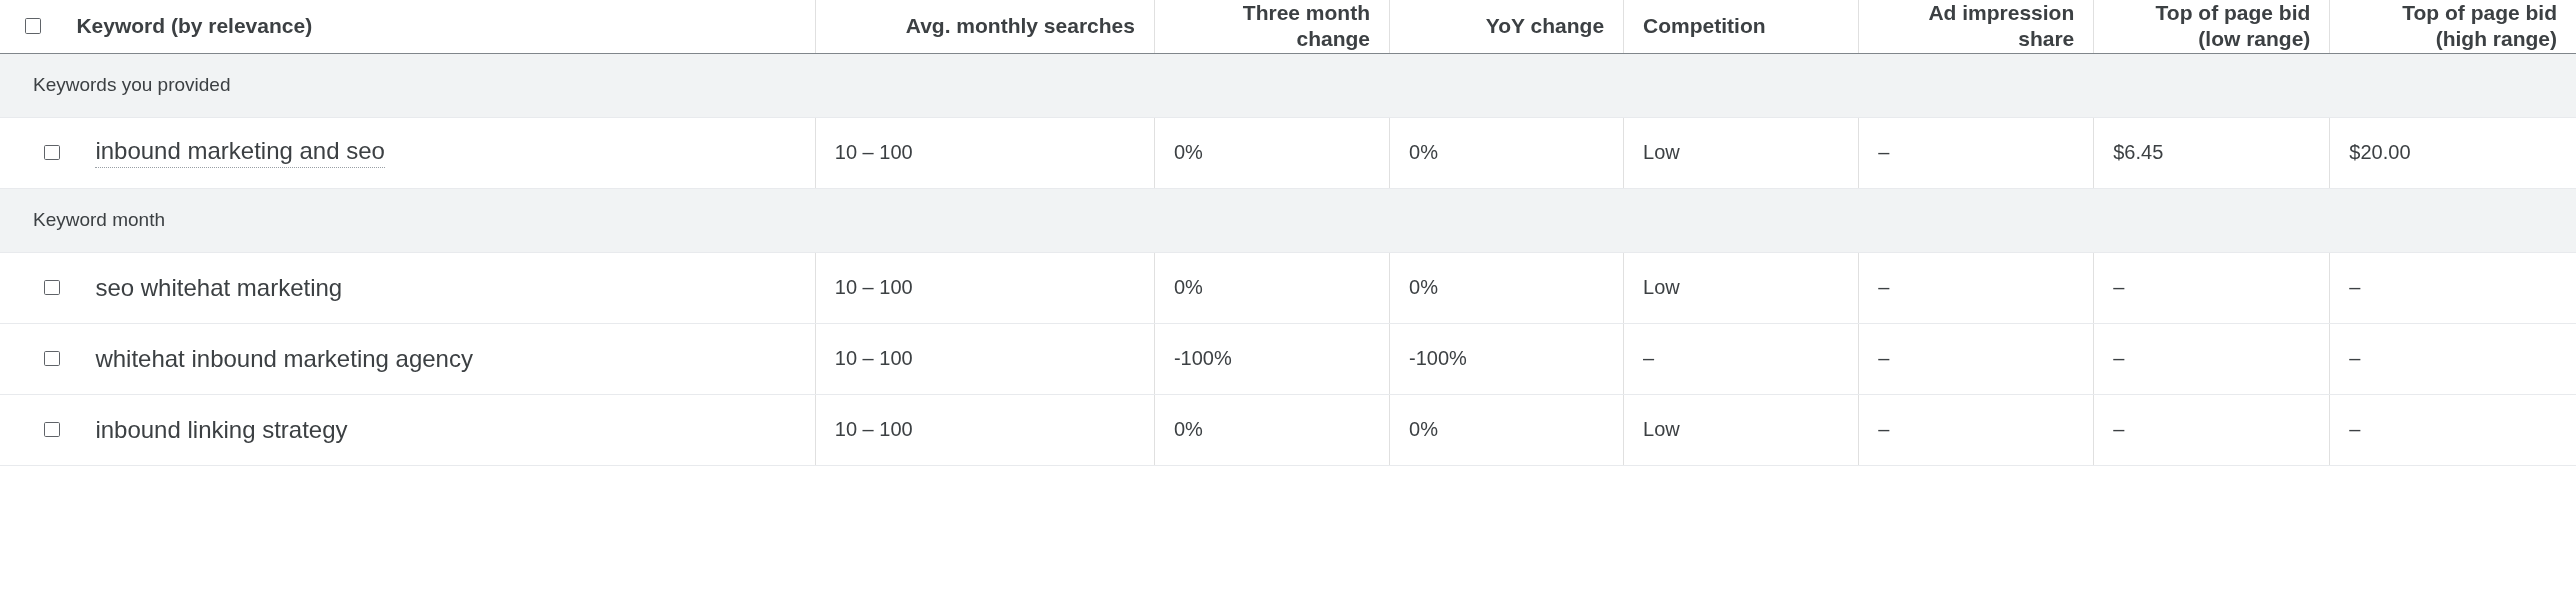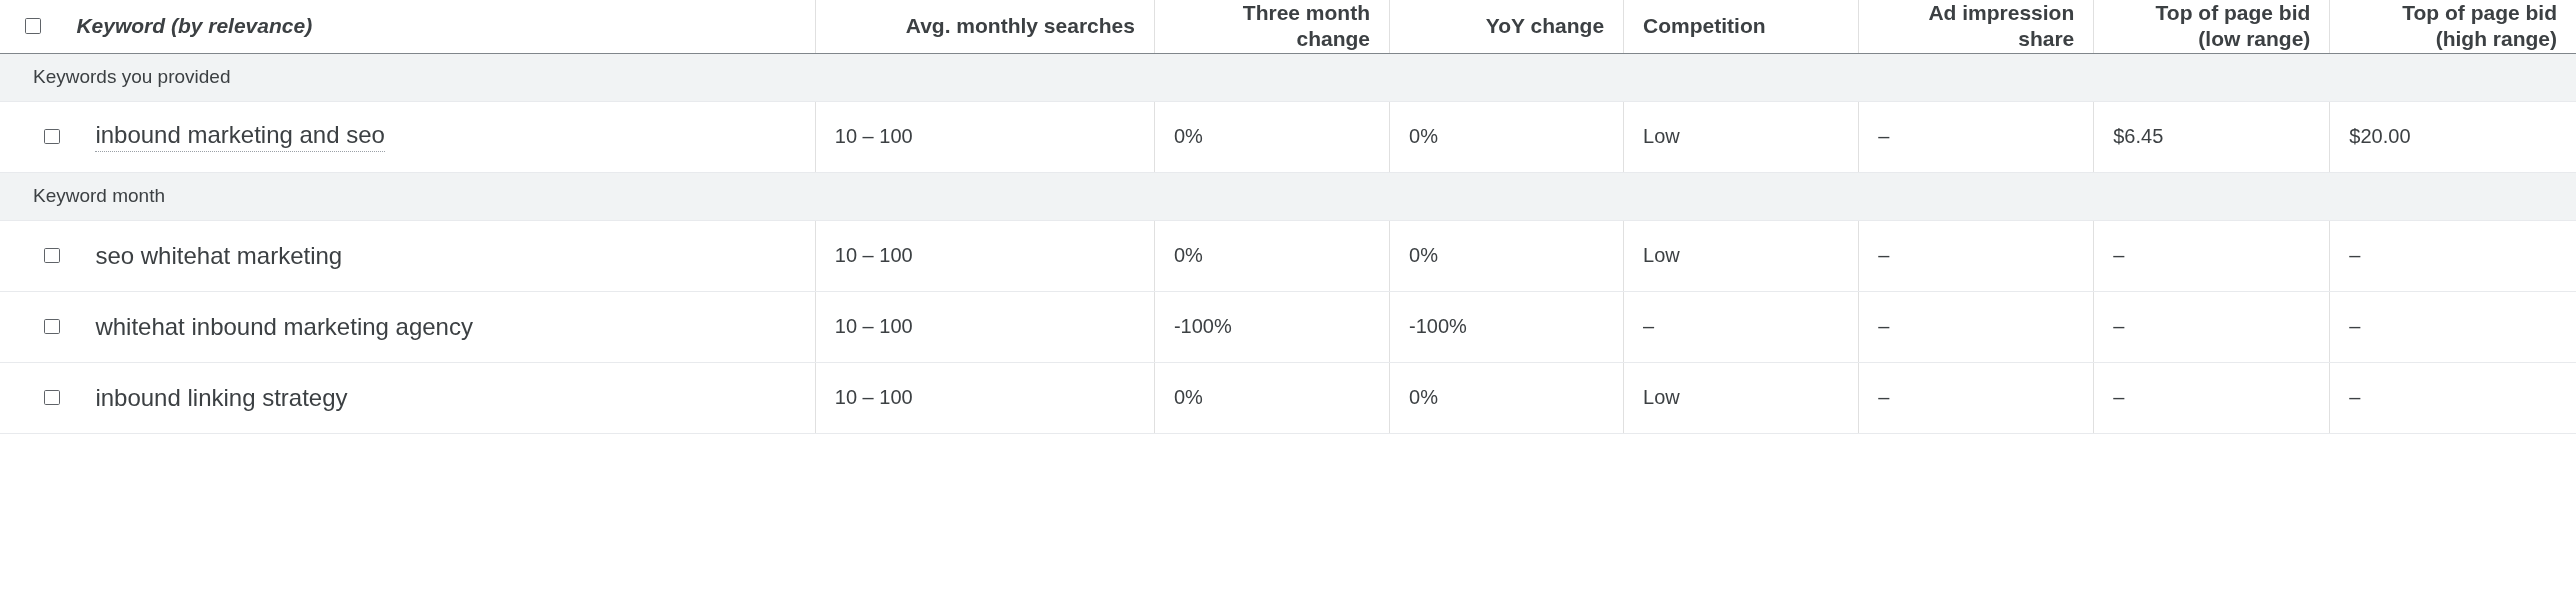--- a/index.html
+++ b/index.html
@@ -37,21 +37,20 @@
     background: #fff;
     line-height: 1.25;
     box-sizing: border-box;
   }
   thead th:last-child { border-right: none; }
   th.num  { text-align: right; }
   th.text { text-align: left; }
 
   .th-keyword {
     padding-left: 0;
-    font-style: italic;
   }
   .th-keyword-inner {
     display: flex;
     align-items: center;
     gap: 0;
   }
   .th-keyword-label { margin-left: 10.4px; }
 
   
   .cb-cell {
@@ -66,21 +65,21 @@
     height: 15.6px;
     border: 1.7px solid #5f6368;
     border-radius: 1.7px;
     background: #fff;
     box-sizing: border-box;
     display: block;
     cursor: pointer;
   }
 
   
-  tr.group-row { height: 48px; }
+  tr.group-row { height: 64px; }
   tr.group-row td {
     background: #f1f3f4;
     font-size: 19px;
     font-weight: 400;
     color: #3c4043;
     padding: 0 0 0 33px;
     border-bottom: 0.9px solid #e8eaed;
     border-top: none;
     vertical-align: middle;
   }

